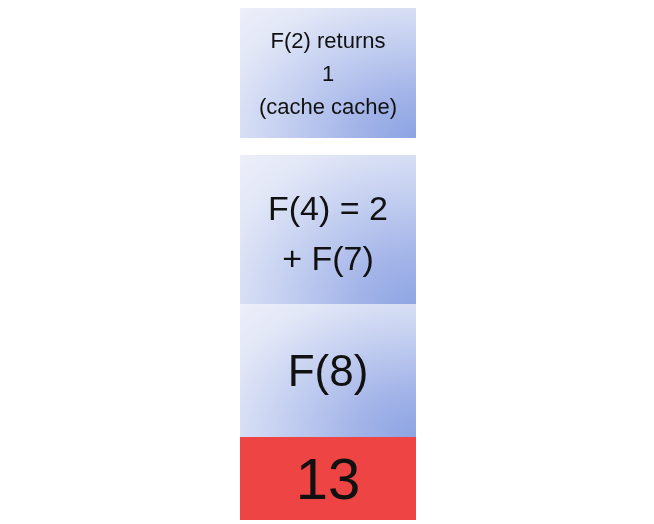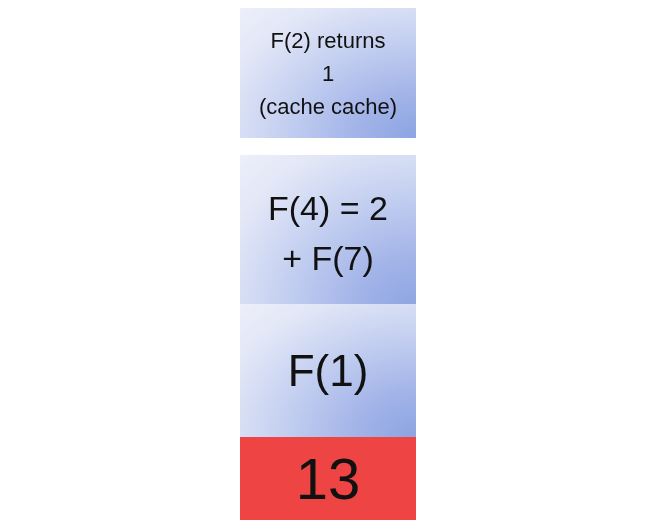--- a/index.html
+++ b/index.html
@@ -54,20 +54,20 @@
     <div class="t1">1</div>
     <div class="t1">(cache cache)</div>
   </div>
 
   <div class="box gradient box-f4">
     <div class="t2">F(4) = 2</div>
     <div class="t2">+ F(7)</div>
   </div>
 
   <div class="box gradient box-f5">
-    <div class="t3">F(1)</div>
+    <div class="t3">F(8)</div>
   </div>
 
   <div class="box box-result">
     <div class="t4">13</div>
   </div>
 
 </div>
 
 </body></html>

